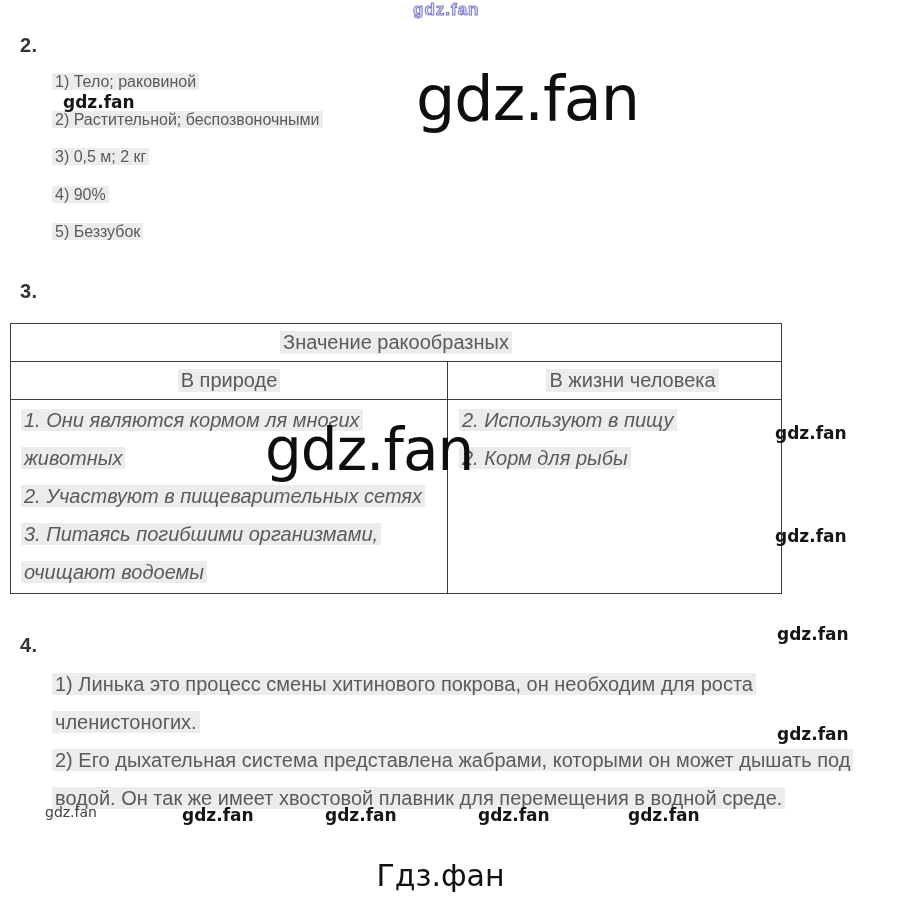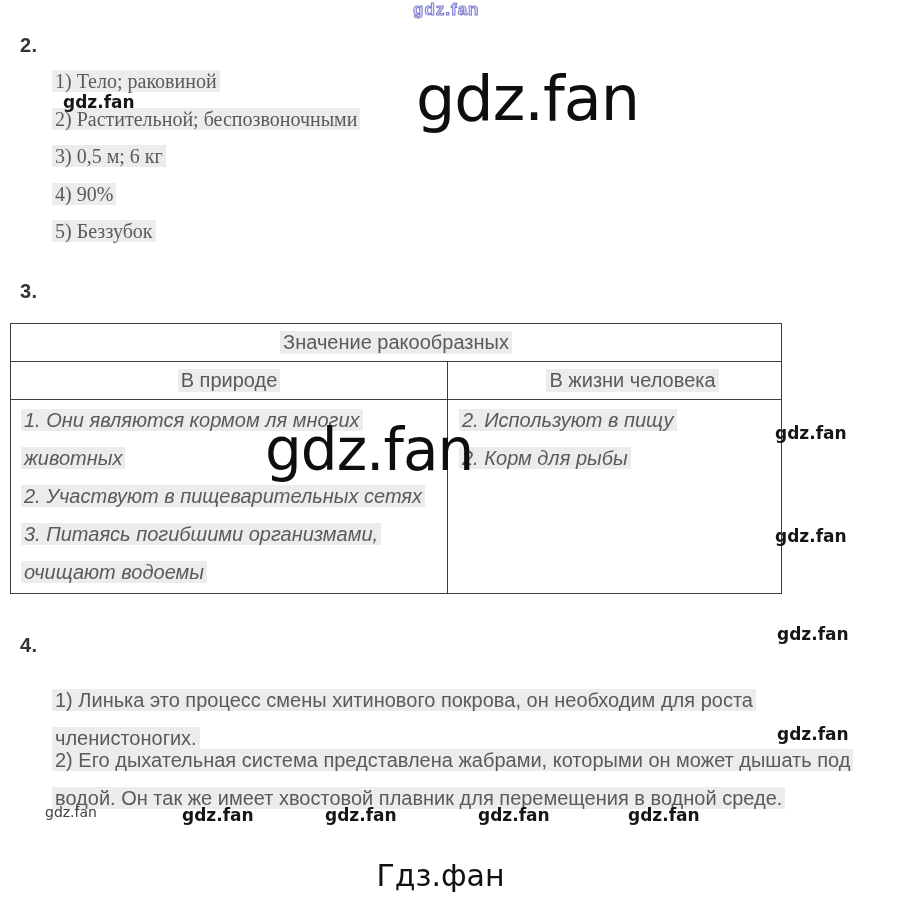--- a/index.html
+++ b/index.html
@@ -17,21 +17,21 @@
   
   .sec-num {
     font-size:20px;
     font-weight:bold;
     color:#333333;
     letter-spacing:0.5px;
   }
 
   
   .answer-list { left:52px; top:63px; }
-  .answer-list .row { height:37.5px; font-size:20px; line-height:37.5px; white-space:nowrap;font-family:Liberation Serif, serif; }
+  .answer-list .row { height:37.5px; font-size:16px; line-height:37.5px; white-space:nowrap; }
 
   .hl { background:#ececec; padding:0 3px; box-decoration-break:clone; -webkit-box-decoration-break:clone; }
 
   
   .table3 {
     left:10px; top:323px; width:772px;
     border:1px solid #3c3c3c;
     font-size:20px;
     color:#5a5a5a;
     z-index:1;
@@ -90,21 +90,21 @@
 </head>
 <body>
 
 <div class="abs wm-outline">gdz.fan</div>
 
 <div class="abs sec-num" style="left:20px; top:34px;">2.</div>
 
 <div class="abs answer-list">
   <div class="row"><span class="hl">1) Тело; раковиной</span></div>
   <div class="row"><span class="hl">2) Растительной; беспозвоночными</span></div>
-  <div class="row"><span class="hl">3) 0,5 м; 6 кг</span></div>
+  <div class="row"><span class="hl">3) 0,5 м; 2 кг</span></div>
   <div class="row"><span class="hl">4) 90%</span></div>
   <div class="row"><span class="hl">5) Беззубок</span></div>
 </div>
 
 <div class="abs wm wm-small" style="left:63px; top:92px;">gdz.fan</div>
 
 <div class="abs wm wm-big wm-big1">gdz.fan</div>
 
 <div class="abs sec-num" style="left:20px; top:280px;">3.</div>
 
@@ -134,21 +134,21 @@
 </div>
 
 <div class="abs wm wm-big wm-big2">gdz.fan</div>
 
 <div class="abs wm wm-small" style="left:775px; top:423px;">gdz.fan</div>
 <div class="abs wm wm-small" style="left:775px; top:526px;">gdz.fan</div>
 
 <div class="abs wm wm-small" style="left:777px; top:624px;">gdz.fan</div>
 <div class="abs sec-num" style="left:20px; top:634px;">4.</div>
 
-<div class="abs para" style="top:665px;margin-top:16px;">
+<div class="abs para" style="top:665px;">
   <span class="hl">1) Линька это процесс смены хитинового покрова, он необходим для роста членистоногих.</span>
 </div>
 
 <div class="abs wm wm-small" style="left:777px; top:724px;">gdz.fan</div>
 
 <div class="abs para" style="top:741px;">
   <span class="hl">2) Его дыхательная система представлена жабрами, которыми он может дышать под водой. Он так же имеет хвостовой плавник для перемещения в водной среде.</span>
 </div>
 
 <div class="abs wm wm-tiny" style="left:45px;  top:804px;">gdz.fan</div>

